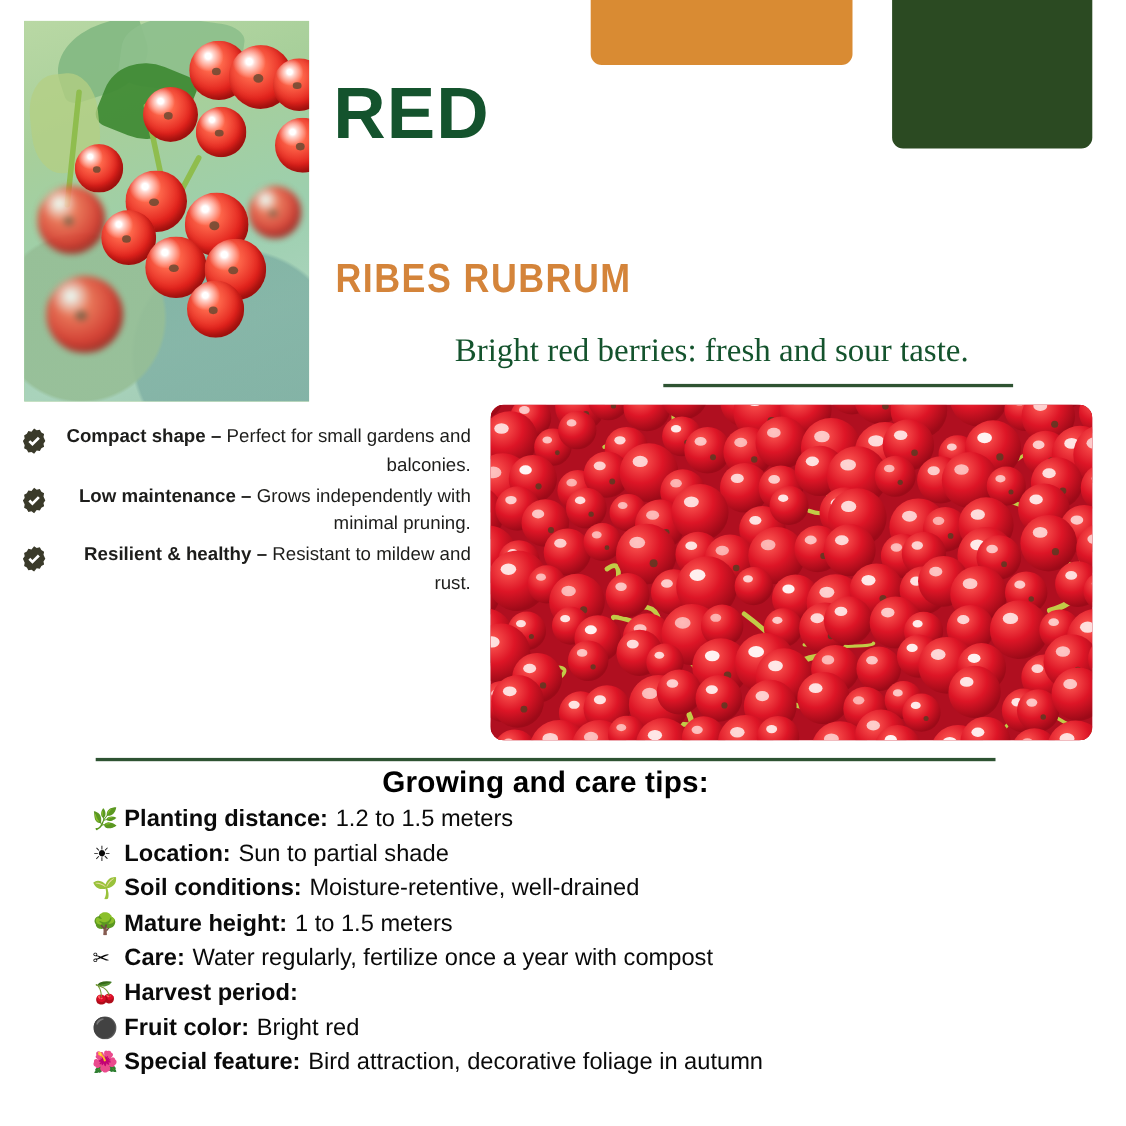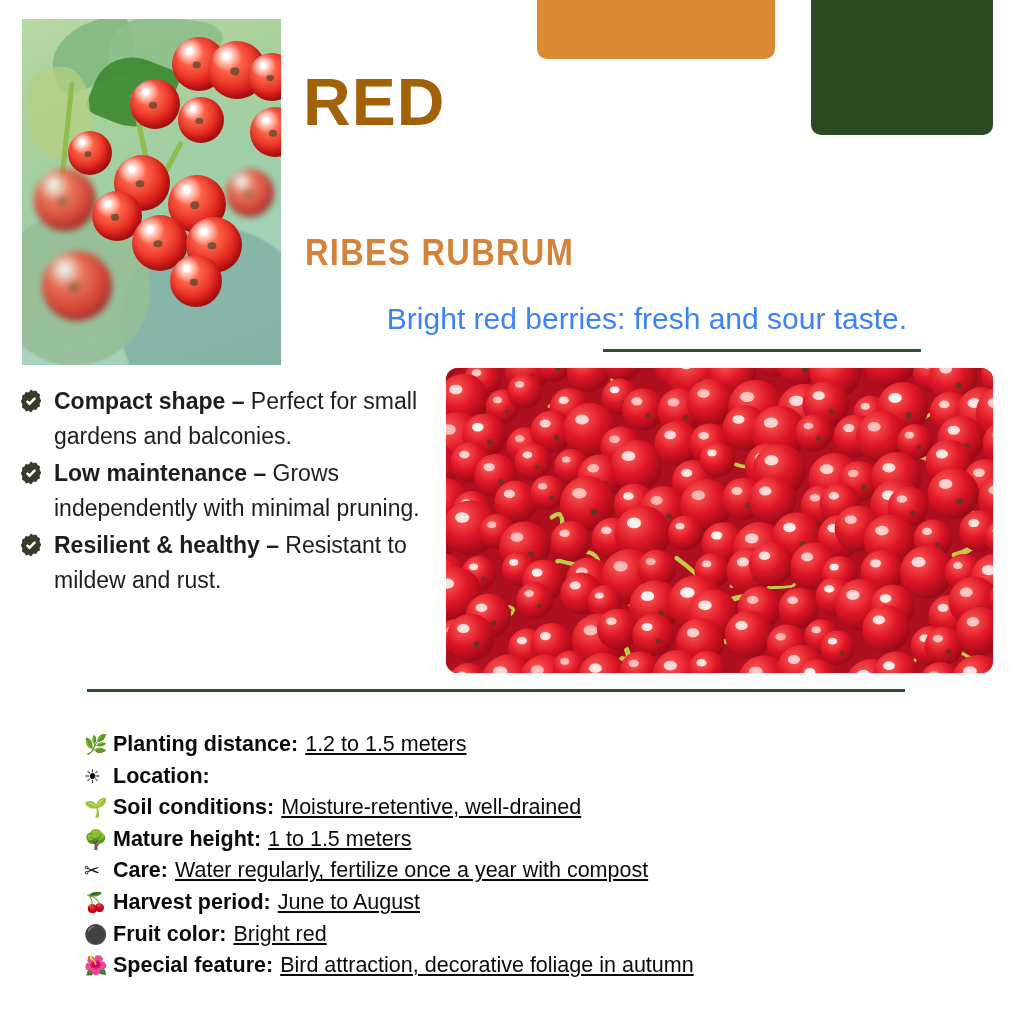--- a/index.html
+++ b/index.html
@@ -50,75 +50,75 @@
   }
   .berry::after{
     content:"";position:absolute;left:46%;top:52%;width:16%;height:13%;
     background:#6b4a33;border-radius:50%;transform:translate(-50%,-50%);opacity:.85;
   }
   .berry.blur{filter:blur(3px);opacity:.8;}
 
   
   .title{
     position:absolute;left:303px;top:70px;width:660px;
-    color:#a16207;
+    color:#14532d;
     font-family:"Liberation Sans", sans-serif;
     font-weight:bold;font-size:66px;line-height:0.98;
     letter-spacing:1px;text-transform:uppercase;
   }
   .subtitle{
     position:absolute;left:305px;top:232px;
     color:#d4843a;
     font-weight:bold;font-size:37px;letter-spacing:1.5px;
     text-transform:uppercase;
     transform:scaleX(.88);transform-origin:left center;
   }
   .tagline{
     position:absolute;left:300px;top:302px;width:694px;
     text-align:center;
-    font-family:Liberation Sans, sans-serif;
-    font-size:30px;color:#3b82f6;
+    font-family:Liberation Serif, serif;
+    font-size:30px;color:#14532d;
   }
   .rule-tagline{
     position:absolute;left:603px;top:349px;width:318px;height:3px;background:#2e5332;
   }
   .rule-tips{
     position:absolute;left:87px;top:689px;width:818px;height:3px;background:#2e5332;
   }
 
   
   .bullets{
     position:absolute;left:18px;top:384px;width:410px;
   }
   .bullet-row{position:relative;margin-bottom:2px;}
   .badge{
     position:absolute;left:0;top:4px;width:26px;height:26px;
   }
   .bullet-text{
     display:block;padding-left:36px;
-    font-size:23px;line-height:1.52;color:#1d1d1b;
+    font-size:17px;line-height:1.52;color:#1d1d1b;text-align:right;
   }
   .bullet-text b{font-weight:bold;}
 
   
   .tips-title{
     position:absolute;left:87px;top:696px;width:818px;text-align:center;
     font-size:27px;font-weight:bold;color:#000000;letter-spacing:.2px;
   }
   .tips-list{position:absolute;left:84px;top:729px;width:900px;}
   .tip-row{
     display:flex;align-items:baseline;gap:7px;
     font-size:21.5px;line-height:1.47;color:#0a0a0a;
   }
   .tip-ico{
     font-size:19px;width:22px;flex:0 0 22px;display:inline-block;
     text-align:left;line-height:1;
   }
   .tip-label{font-weight:bold;white-space:nowrap;}
-  .tip-val{font-weight:normal;text-decoration:underline;}
+  .tip-val{font-weight:normal;}
 </style>
 </head>
 <body>
 
 <div class="canvas">
 
   <div class="block-orange"></div>
   <div class="block-green"></div>
 
   <div class="hero-photo">
@@ -656,49 +656,50 @@
         <circle cx="455.4" cy="313.2" r="3.0" fill="#5c3a22" opacity="0.85"></circle>
         <circle cx="494.4" cy="315.2" r="21.1" fill="url(#bg1)"></circle>
         <ellipse cx="488.0" cy="307.2" rx="5.5" ry="4.0" fill="#ffffff" opacity="0.56"></ellipse>
         <circle cx="531.9" cy="313.3" r="26.2" fill="url(#bg1)"></circle>
         <ellipse cx="524.0" cy="303.4" rx="6.8" ry="5.0" fill="#ffffff" opacity="0.82"></ellipse>
         <circle cx="561.4" cy="312.1" r="20.5" fill="url(#bg1)"></circle>
         <ellipse cx="555.3" cy="304.3" rx="5.3" ry="3.9" fill="#ffffff" opacity="0.83"></ellipse>
       </svg></div>
 
   <div class="rule-tips"></div>
+  <div class="tips-title">Growing and care tips:</div>
   <div class="tips-list" id="tips">
       <div class="tip-row">
         <span class="tip-ico">🌿</span>
         <span class="tip-label">Planting distance:</span>
         <span class="tip-val">1.2 to 1.5 meters</span>
       </div>
       <div class="tip-row">
         <span class="tip-ico">☀</span>
         <span class="tip-label">Location:</span>
+        <span class="tip-val">Sun to partial shade</span>
       </div>
       <div class="tip-row">
         <span class="tip-ico">🌱</span>
         <span class="tip-label">Soil conditions:</span>
         <span class="tip-val">Moisture-retentive, well-drained</span>
       </div>
       <div class="tip-row">
         <span class="tip-ico">🌳</span>
         <span class="tip-label">Mature height:</span>
         <span class="tip-val">1 to 1.5 meters</span>
       </div>
       <div class="tip-row">
         <span class="tip-ico">✂</span>
         <span class="tip-label">Care:</span>
         <span class="tip-val">Water regularly, fertilize once a year with compost</span>
       </div>
       <div class="tip-row">
         <span class="tip-ico">🍒</span>
         <span class="tip-label">Harvest period:</span>
-        <span class="tip-val">June to August</span>
       </div>
       <div class="tip-row">
         <span class="tip-ico">⚫</span>
         <span class="tip-label">Fruit color:</span>
         <span class="tip-val">Bright red</span>
       </div>
       <div class="tip-row">
         <span class="tip-ico">🌺</span>
         <span class="tip-label">Special feature:</span>
         <span class="tip-val">Bird attraction, decorative foliage in autumn</span>

